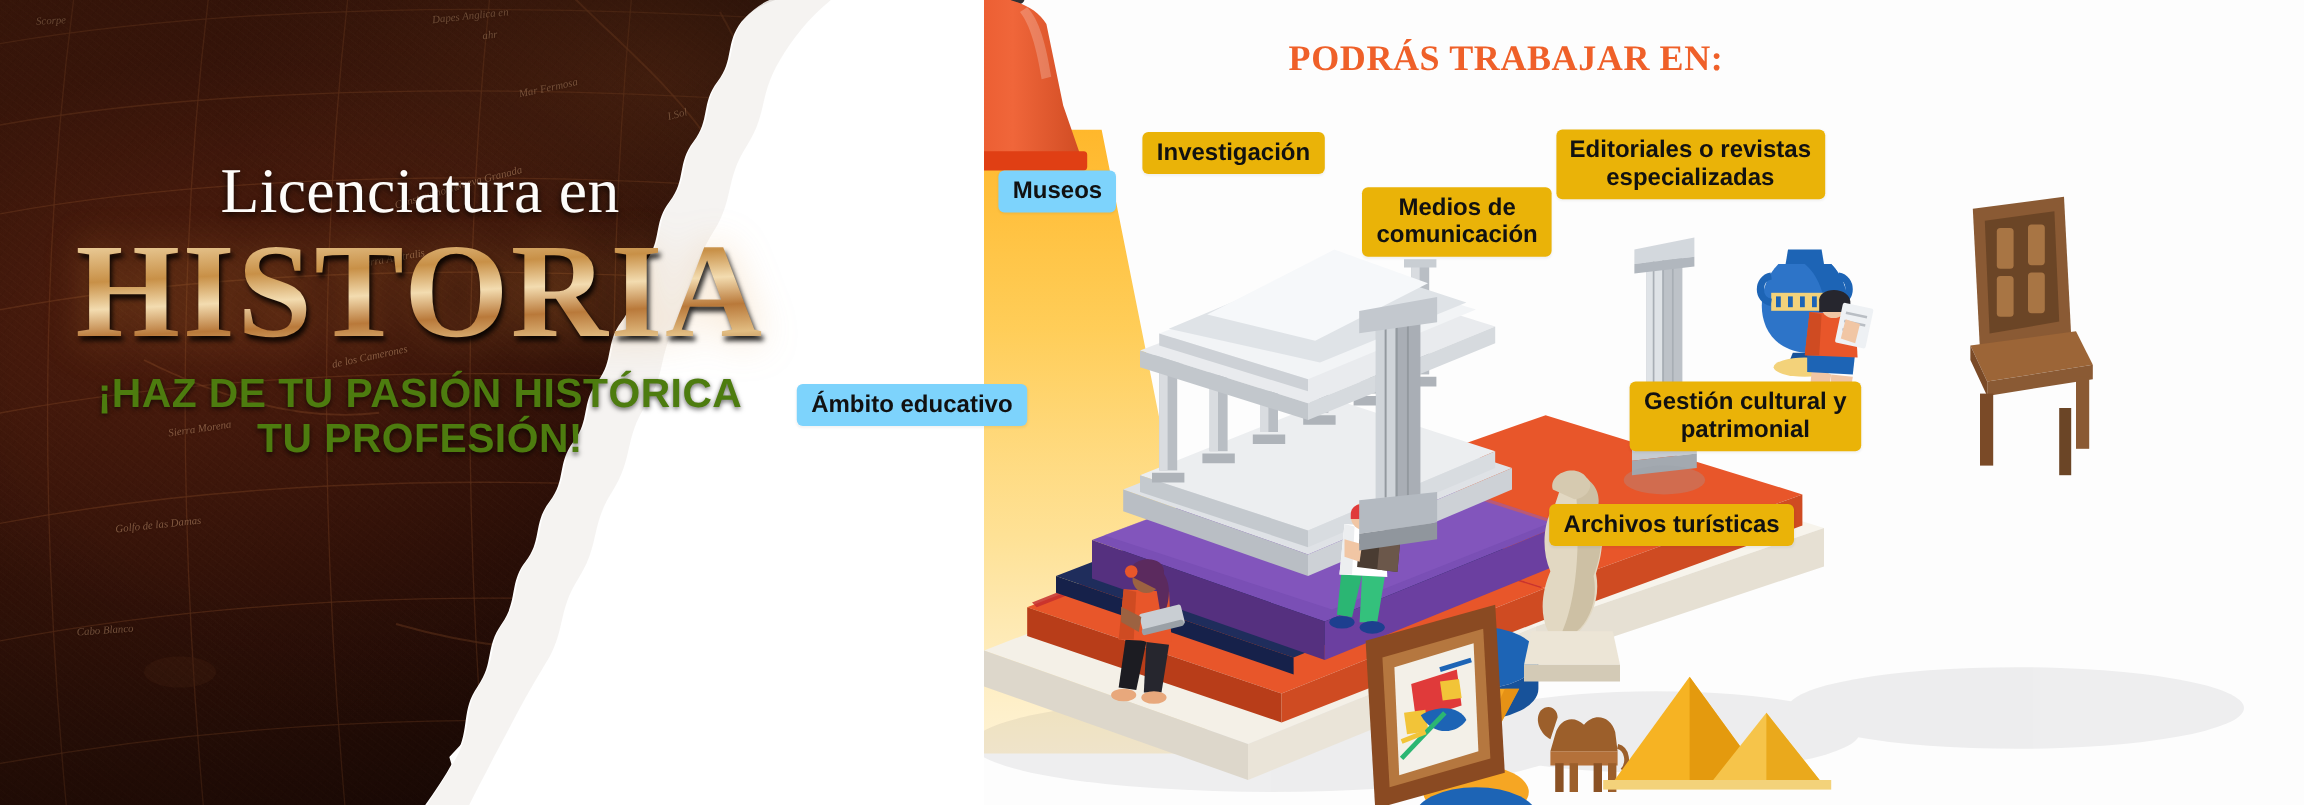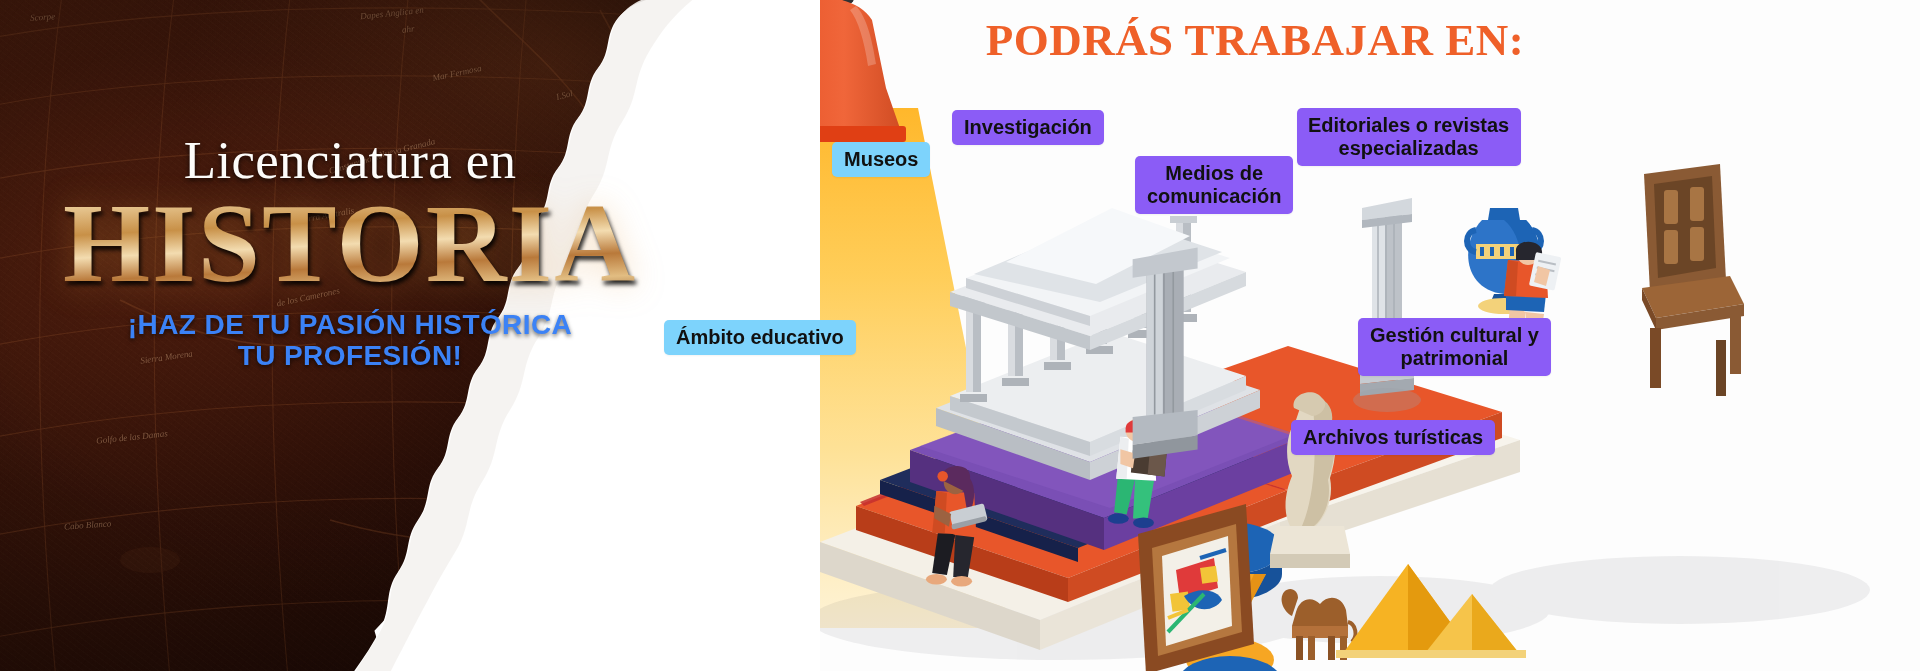--- a/index.html
+++ b/index.html
@@ -51,53 +51,53 @@
     letter-spacing:2px;
     background:linear-gradient(177deg,#f6e4c2 0%,#e8c893 14%,#c89047 34%,#f3dcb0 50%,#b9793a 66%,#e2bd82 82%,#8d5526 100%);
     -webkit-background-clip:text;background-clip:text;
     -webkit-text-fill-color:transparent;color:transparent;
     filter:drop-shadow(2px 4px 2px rgba(0,0,0,.85)) drop-shadow(0 0 16px rgba(226,150,60,.28));
   }
   .main-title-wrap{position:relative;display:block;}
   .main-title-wrap::after{
     content:"";position:absolute;left:0;right:0;top:0;bottom:0;pointer-events:none;}
   .sub-title{
-    margin:10px 0 0 0;color:#3b82f6;font-weight:700;
-    font-size:28px;line-height:1.13;letter-spacing:.4px;
+    margin:10px 0 0 0;color:#4d7c0f;font-weight:700;
+    font-size:34px;line-height:1.13;letter-spacing:.4px;
     text-shadow:0 2px 4px rgba(0,0,0,.6);
   }
   .sub-title .l2{display:block;}
 
   
   .lamp-layer{position:absolute;left:560px;top:-10px;width:460px;height:700px;z-index:9;}
 
   
   .light-cone{position:absolute;left:722px;top:108px;z-index:6;}
 
   
   .right-heading{
-    position:absolute;left:955px;top:14px;width:600px;z-index:20;
-    color:#ef6029;font-weight:700;font-size:45px;letter-spacing:.5px;
+    position:absolute;left:955px;top:32px;width:600px;z-index:20;
+    color:#ef6029;font-weight:700;font-size:30px;letter-spacing:.5px;
     font-family:"Liberation Serif",serif;text-align:center;white-space:nowrap;
   }
 
   
   .scene{position:absolute;left:760px;top:150px;width:1160px;height:530px;z-index:8;}
 
   
   .lbl{
     position:absolute;z-index:25;
     font-weight:700;color:#111111;
     font-size:20px;line-height:1.16;
     padding:6px 12px;border-radius:5px;
     text-align:center;white-space:pre-line;
     box-shadow:0 1px 2px rgba(0,0,0,.05);
   }
   .lbl.white{background:#7dd3fc;}
-  .lbl.cream{background:#8b5cf6;}
+  .lbl.cream{background:#eab308;}
 
   .l-museos{left:832px;top:142px;}
   .l-industria{left:714px;top:209px;}
   .l-ambito{left:664px;top:320px;}
   .l-archivos{left:688px;top:434px;}
   .l-investigacion{left:952px;top:110px;}
   .l-medios{left:1135px;top:156px;}
   .l-editoriales{left:1297px;top:108px;padding-left:11px;}
   .l-embajadas{left:993px;top:208px;}
   .l-consultoria{left:1091px;top:303px;}

